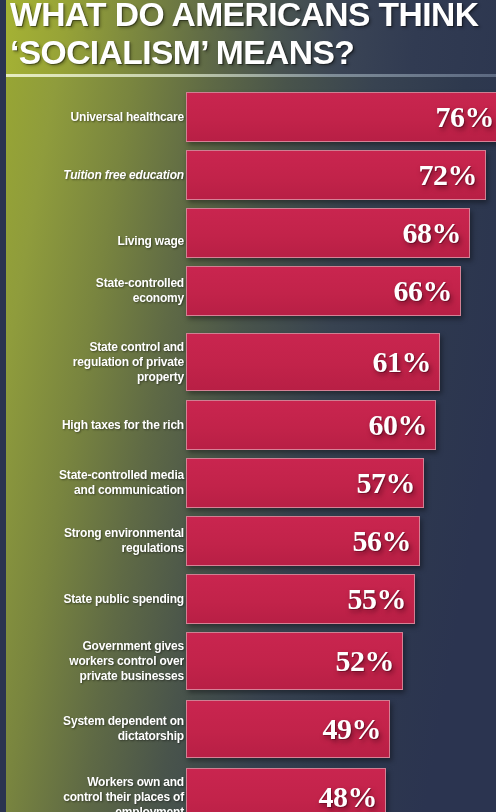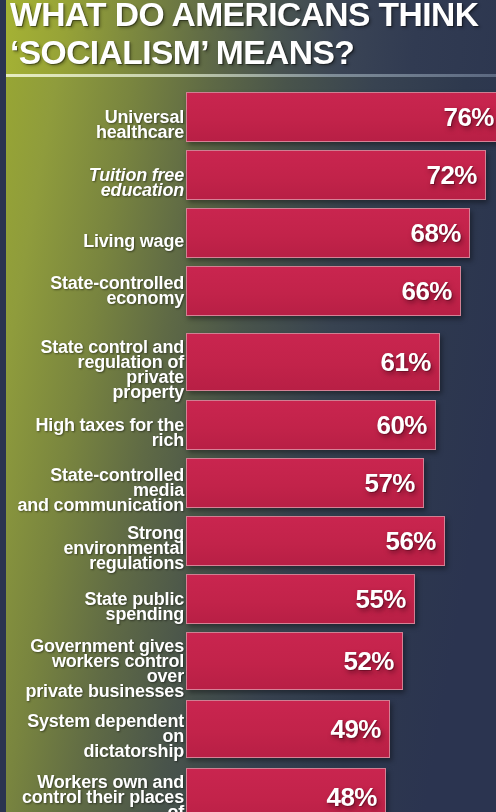--- a/index.html
+++ b/index.html
@@ -96,21 +96,21 @@
     width: 496px;
   }
   .row-label {
     position: absolute;
     right: 318px;      
     width: 168px;
     text-align: right;
     color: #ffffff;
     font-family: "Liberation Sans", sans-serif;
     font-weight: bold;
-    font-size: 18px;
+    font-size: 12px;
     line-height: 15px;
     letter-spacing: -0.2px;
     text-shadow: 1px 1px 2px rgba(0,0,0,0.45);
     white-space: pre-line;
   }
   .bar {
     position: absolute;
     left: 180px;
     top: 0;
     height: 100%;
@@ -118,23 +118,23 @@
     border: 1px solid rgba(225,205,210,0.55);
     box-sizing: border-box;
     box-shadow: 2px 3px 5px rgba(0,0,0,0.38);
   }
   .bar-value {
     position: absolute;
     right: 8px;
     top: 50%;
     transform: translateY(-50%);
     color: #ffffff;
-    font-family: Liberation Sans, sans-serif;
+    font-family: Liberation Serif, serif;
     font-weight: bold;
-    font-size: 26px;
+    font-size: 30px;
     line-height: 26px;
     letter-spacing: -0.5px;
     text-shadow:
       1px 1px 0 rgba(90,10,30,0.55),
       2px 3px 5px rgba(60,0,20,0.55);
     white-space: nowrap;
   }
 </style>
 </head>
 <body>
@@ -190,21 +190,21 @@
       <div class="row" style="top: 380px; height: 50px;">
         <div class="row-label" style="top: 10px;">State-controlled media
 and communication</div>
         <div class="bar" style="width: 238px;">
           <div class="bar-value">57%</div>
         </div>
       </div>
       <div class="row" style="top: 438px; height: 50px;">
         <div class="row-label" style="top: 10px;">Strong environmental
 regulations</div>
-        <div class="bar" style="width: 259px; padding-left: 29px;">
+        <div class="bar" style="width: 234px; padding-left: 29px;">
           <div class="bar-value">56%</div>
         </div>
       </div>
       <div class="row" style="top: 496px; height: 50px;">
         <div class="row-label" style="top: 17.5px;">State public spending</div>
         <div class="bar" style="width: 229px;">
           <div class="bar-value">55%</div>
         </div>
       </div>
       <div class="row" style="top: 554px; height: 58px;">

